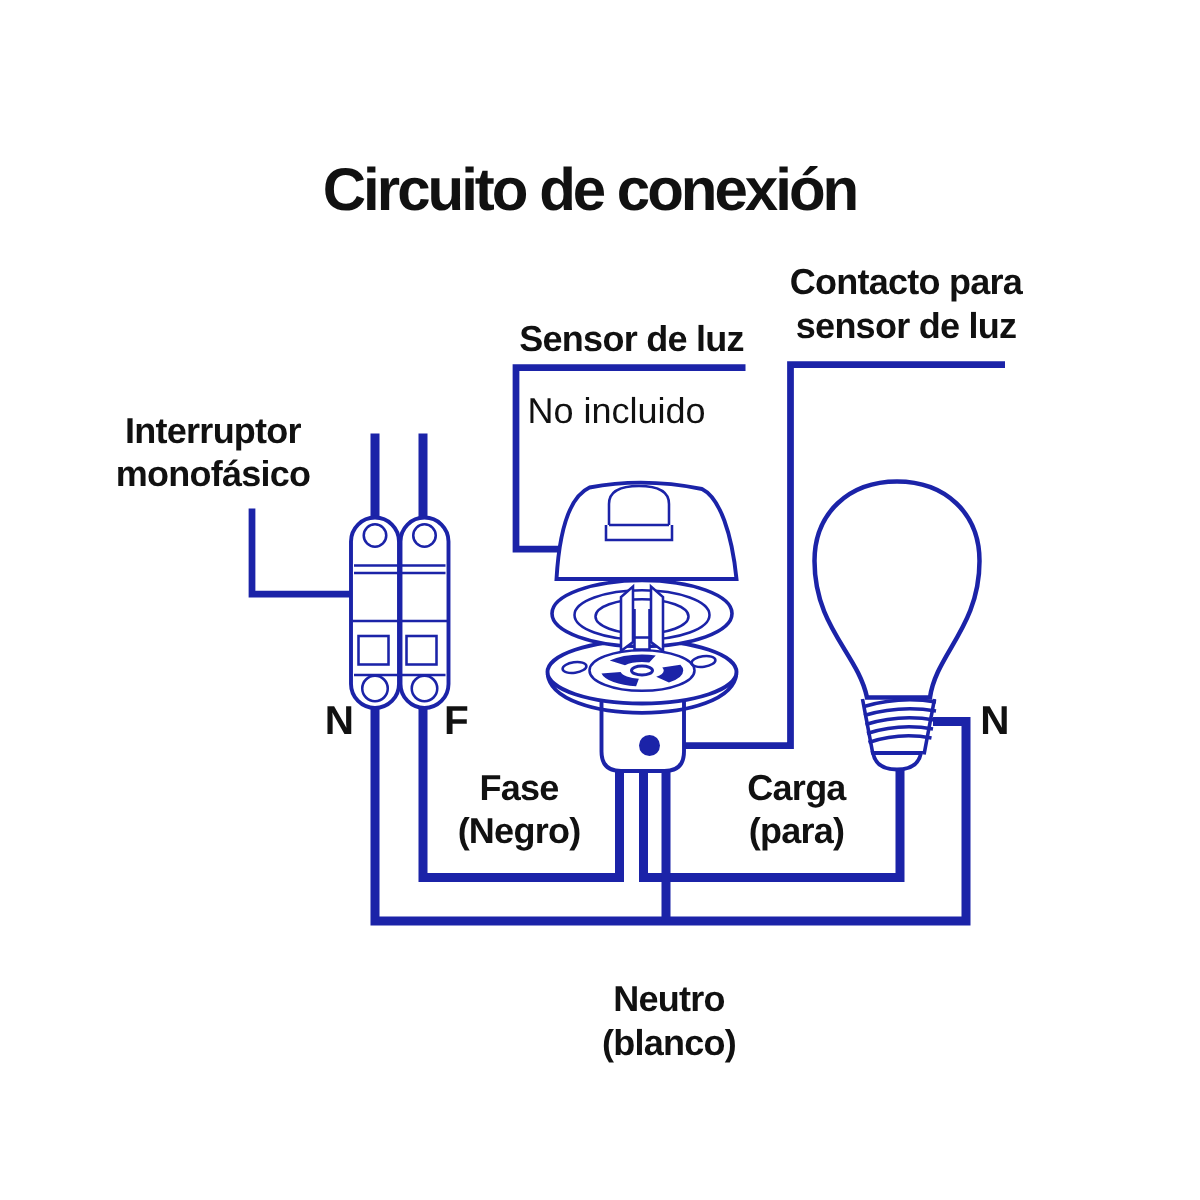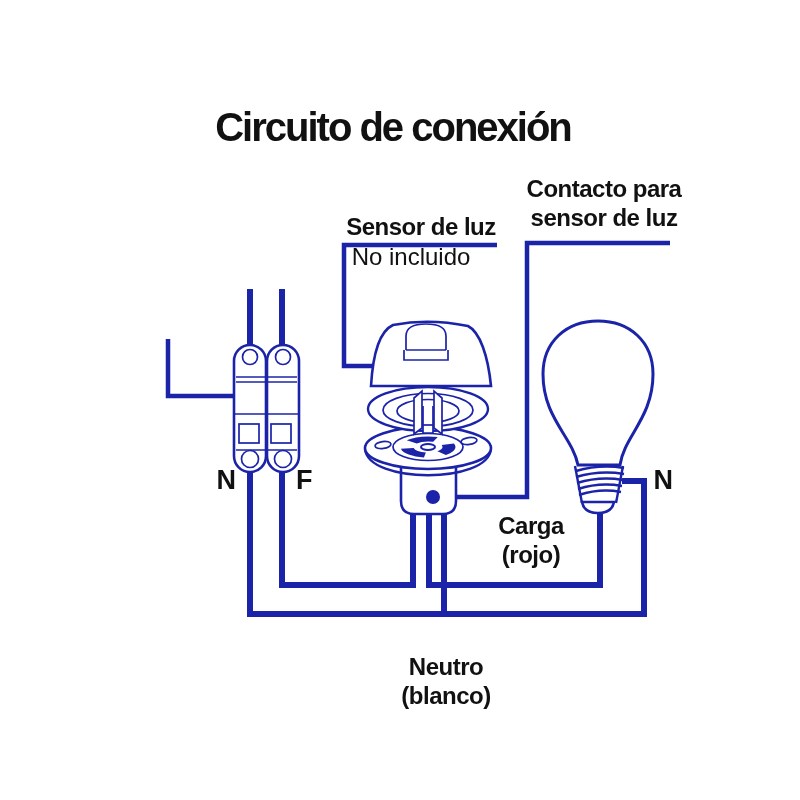--- a/index.html
+++ b/index.html
@@ -125,26 +125,30 @@
       </g>
     </g>
   </svg>
 
   <div class="lbl title" style="left:393px;top:104px;">Circuito de conexión</div>
 
   <div class="lbl" style="left:604px;top:174px;">Contacto para
 sensor de luz</div>
 
   <div class="lbl" style="left:421px;top:212px;">Sensor de luz</div>
-  <div class="lbl normal" style="left:411px;top:242px;">No incluido</div>
+  <div class="lbl normal" style="left:411px;top:260px;">No incluido</div>
 
+  <div class="lbl" style="left:142px;top:273px;">Interruptor
+monofásico</div>
 
   <div class="lbl big" style="left:226px;top:466px;">N</div>
   <div class="lbl big" style="left:304px;top:466px;">F</div>
 
+  <div class="lbl" style="left:346px;top:511px;">Fase
+(Negro)</div>
   <div class="lbl" style="left:531px;top:511px;">Carga
-(rojo)</div>
+(para)</div>
 
   <div class="lbl big" style="left:663px;top:466px;">N</div>
 
   <div class="lbl" style="left:446px;top:652px;">Neutro
 (blanco)</div>
 </div>
 
 </body></html>

